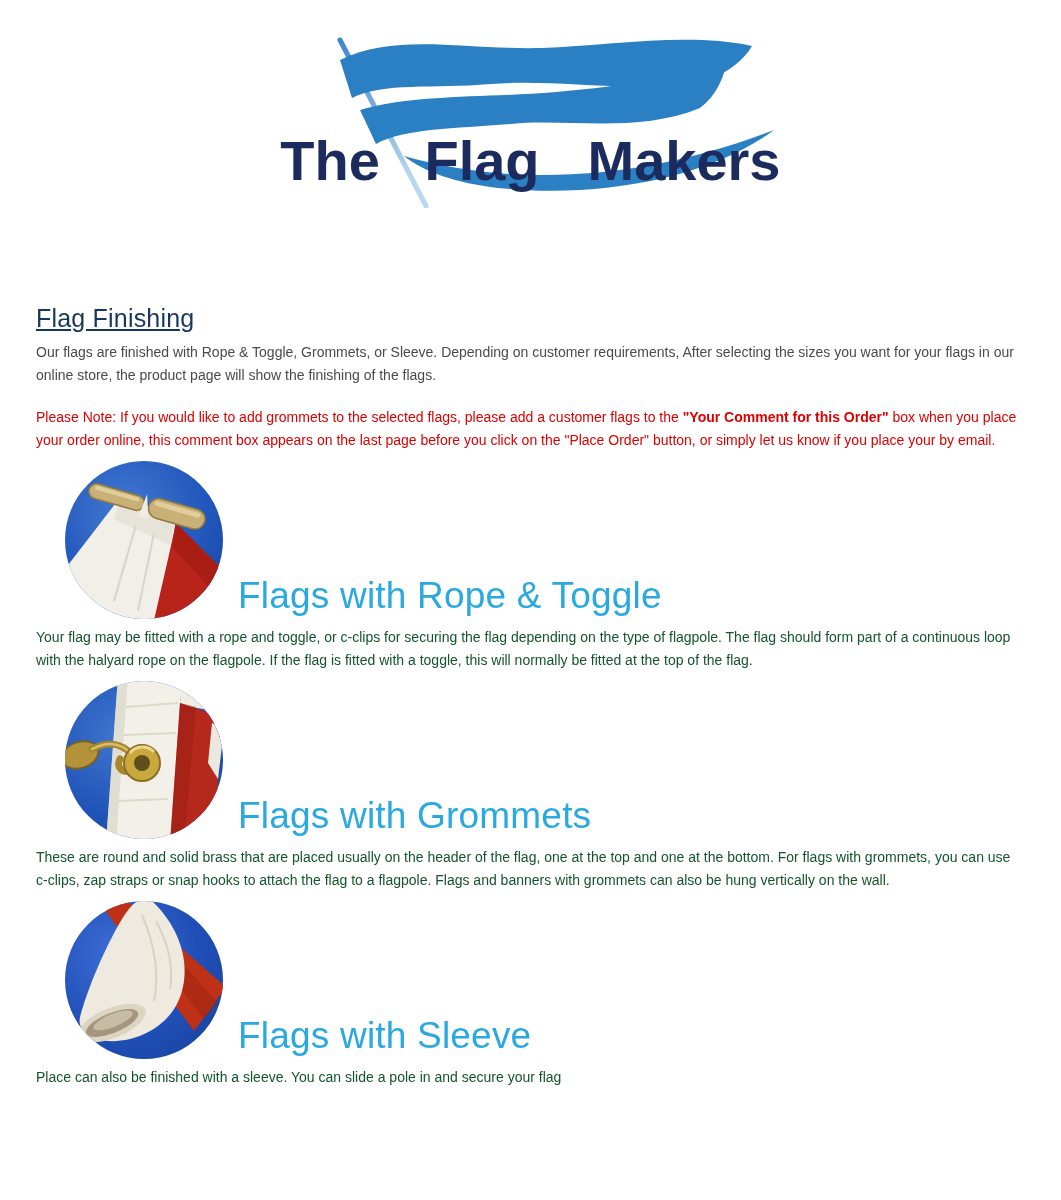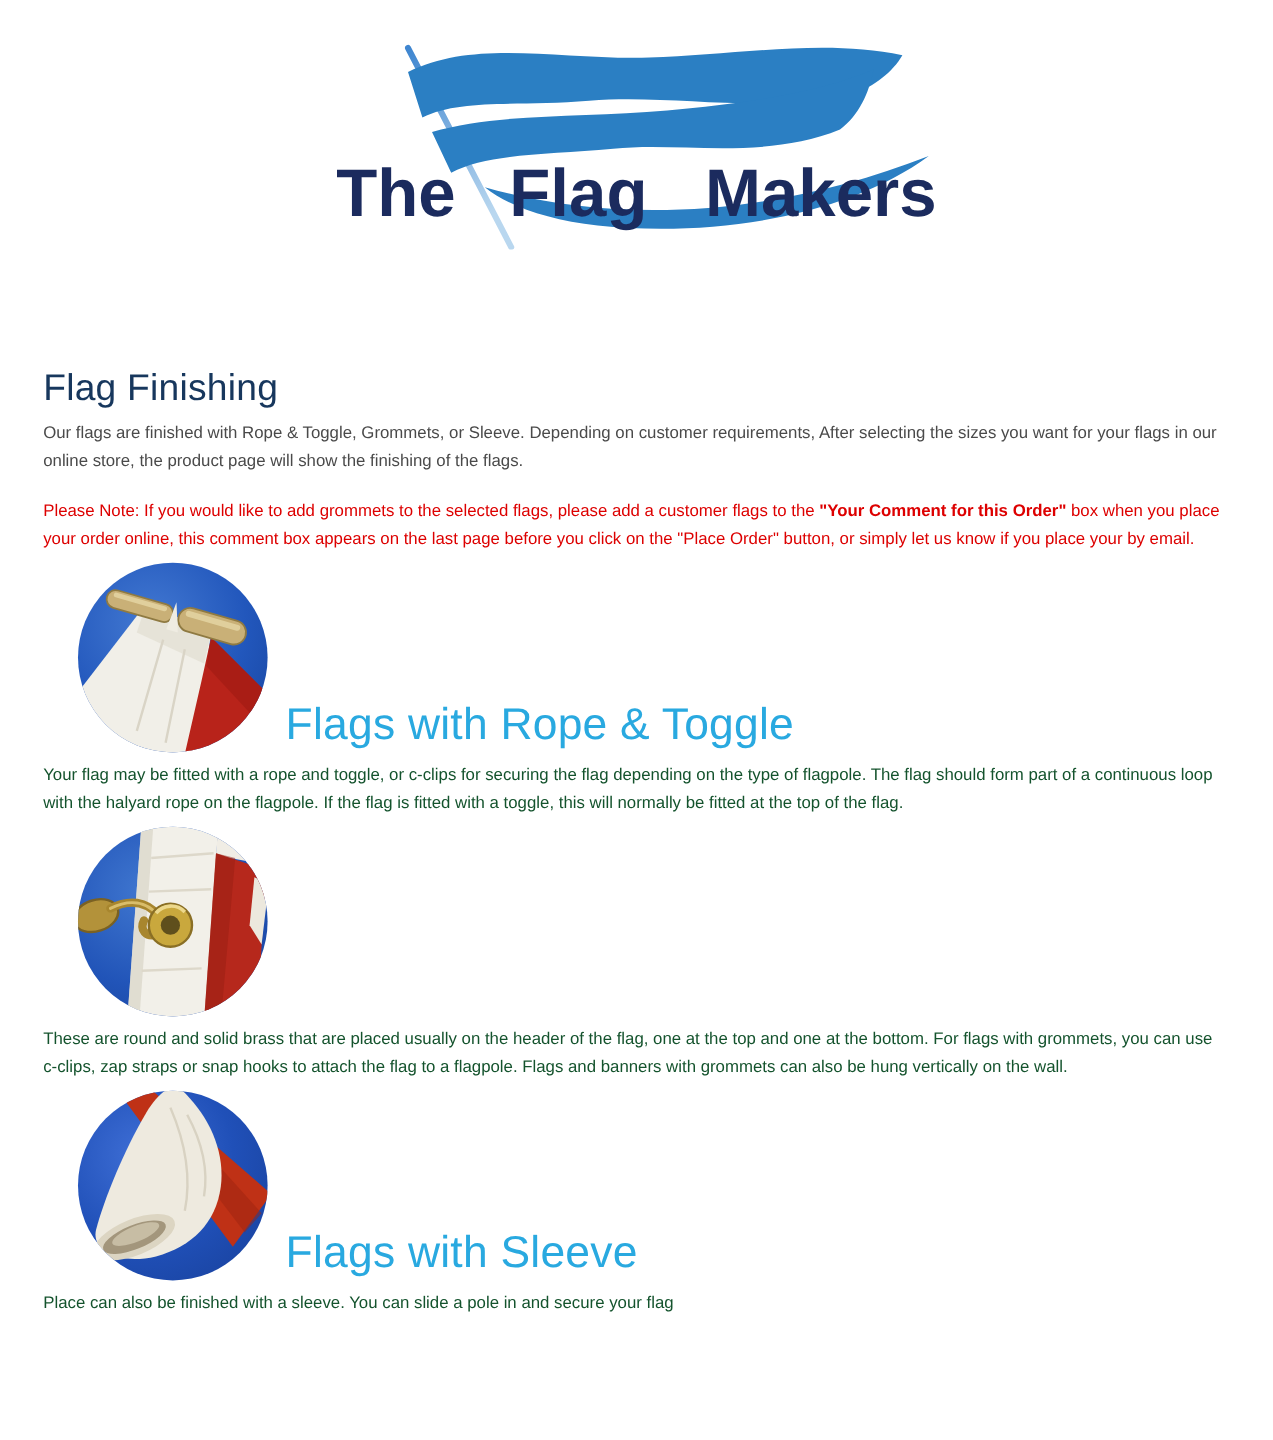--- a/index.html
+++ b/index.html
@@ -5,22 +5,22 @@
   html,body{margin:0;padding:0;background:#ffffff;}
   body{
     width:1061px;min-height:1200px;
     font-family:"Liberation Sans", sans-serif;
     color:#4a4a4a;
   }
   .page{padding:0 36px 30px 36px;}
   .logo-band{display:flex;justify-content:center;padding-top:30px;}
   .logo-link{display:block;text-decoration:none;}
   h1{
-    font-size:31px;font-weight:400;color:#17375d;
-    margin:92px 0 7px 0;line-height:1.18;letter-spacing:.2px;
+    font-size:25px;font-weight:400;color:#17375d;
+    margin:92px 0 7px 0;line-height:1.18;letter-spacing:.2px;text-decoration:underline;
   }
   p{font-size:14px;line-height:23.5px;margin:0;}
   .intro{color:#4a4a4a;margin-bottom:18px;}
   .note{color:#dd0000;margin-bottom:0;}
   .note strong{font-weight:bold;}
   section.finish{margin-top:6px;}
   .section-head{display:flex;align-items:flex-end;}
   .photo{display:block;width:160px;height:162px;flex:0 0 auto;margin-left:28px;}
   .photo svg{display:block;}
   h2{
@@ -123,20 +123,21 @@
               <path fill="#ece8dd" d="M148,44 L160,50 L154,100 L144,84 Z"></path>
               <ellipse cx="16" cy="76" rx="19" ry="13" transform="rotate(-18 16 76)" fill="#b3923a" stroke="#7a6123" stroke-width="2"></ellipse>
               <path d="M28,70 C44,62 58,64 68,76 C74,83 73,90 66,92 C58,94 52,88 56,80" fill="none" stroke="#a8862e" stroke-width="7" stroke-linecap="round"></path>
               <path d="M28,70 C44,62 58,64 68,76 C74,83 73,90 66,92" fill="none" stroke="#d9bd6a" stroke-width="2.5" stroke-linecap="round"></path>
               <circle cx="78" cy="84" r="18" fill="#c9a83d" stroke="#8a6f25" stroke-width="2"></circle>
               <circle cx="78" cy="84" r="8" fill="#5f4f1c"></circle>
               <path d="M66,74 A16,16 0 0 1 90,73" stroke="#ecd88c" stroke-width="3" fill="none"></path>
             </g>
           </svg>
         </span>
+        <h2>Flags with Grommets</h2>
       </div>
       <p class="section-body">These are round and solid brass that are placed usually on the header of the flag, one at the top and one at the bottom. For flags with grommets, you can use c-clips, zap straps or snap hooks to attach the flag to a flagpole. Flags and banners with grommets can also be hung vertically on the wall.</p>
     </section>
 
     <section class="finish">
       <div class="section-head">
         <span class="photo">
           <svg width="160" height="162" viewBox="0 0 160 162" aria-hidden="true">
             <defs>
               <radialGradient id="bg3" cx="34%" cy="34%" r="80%">

